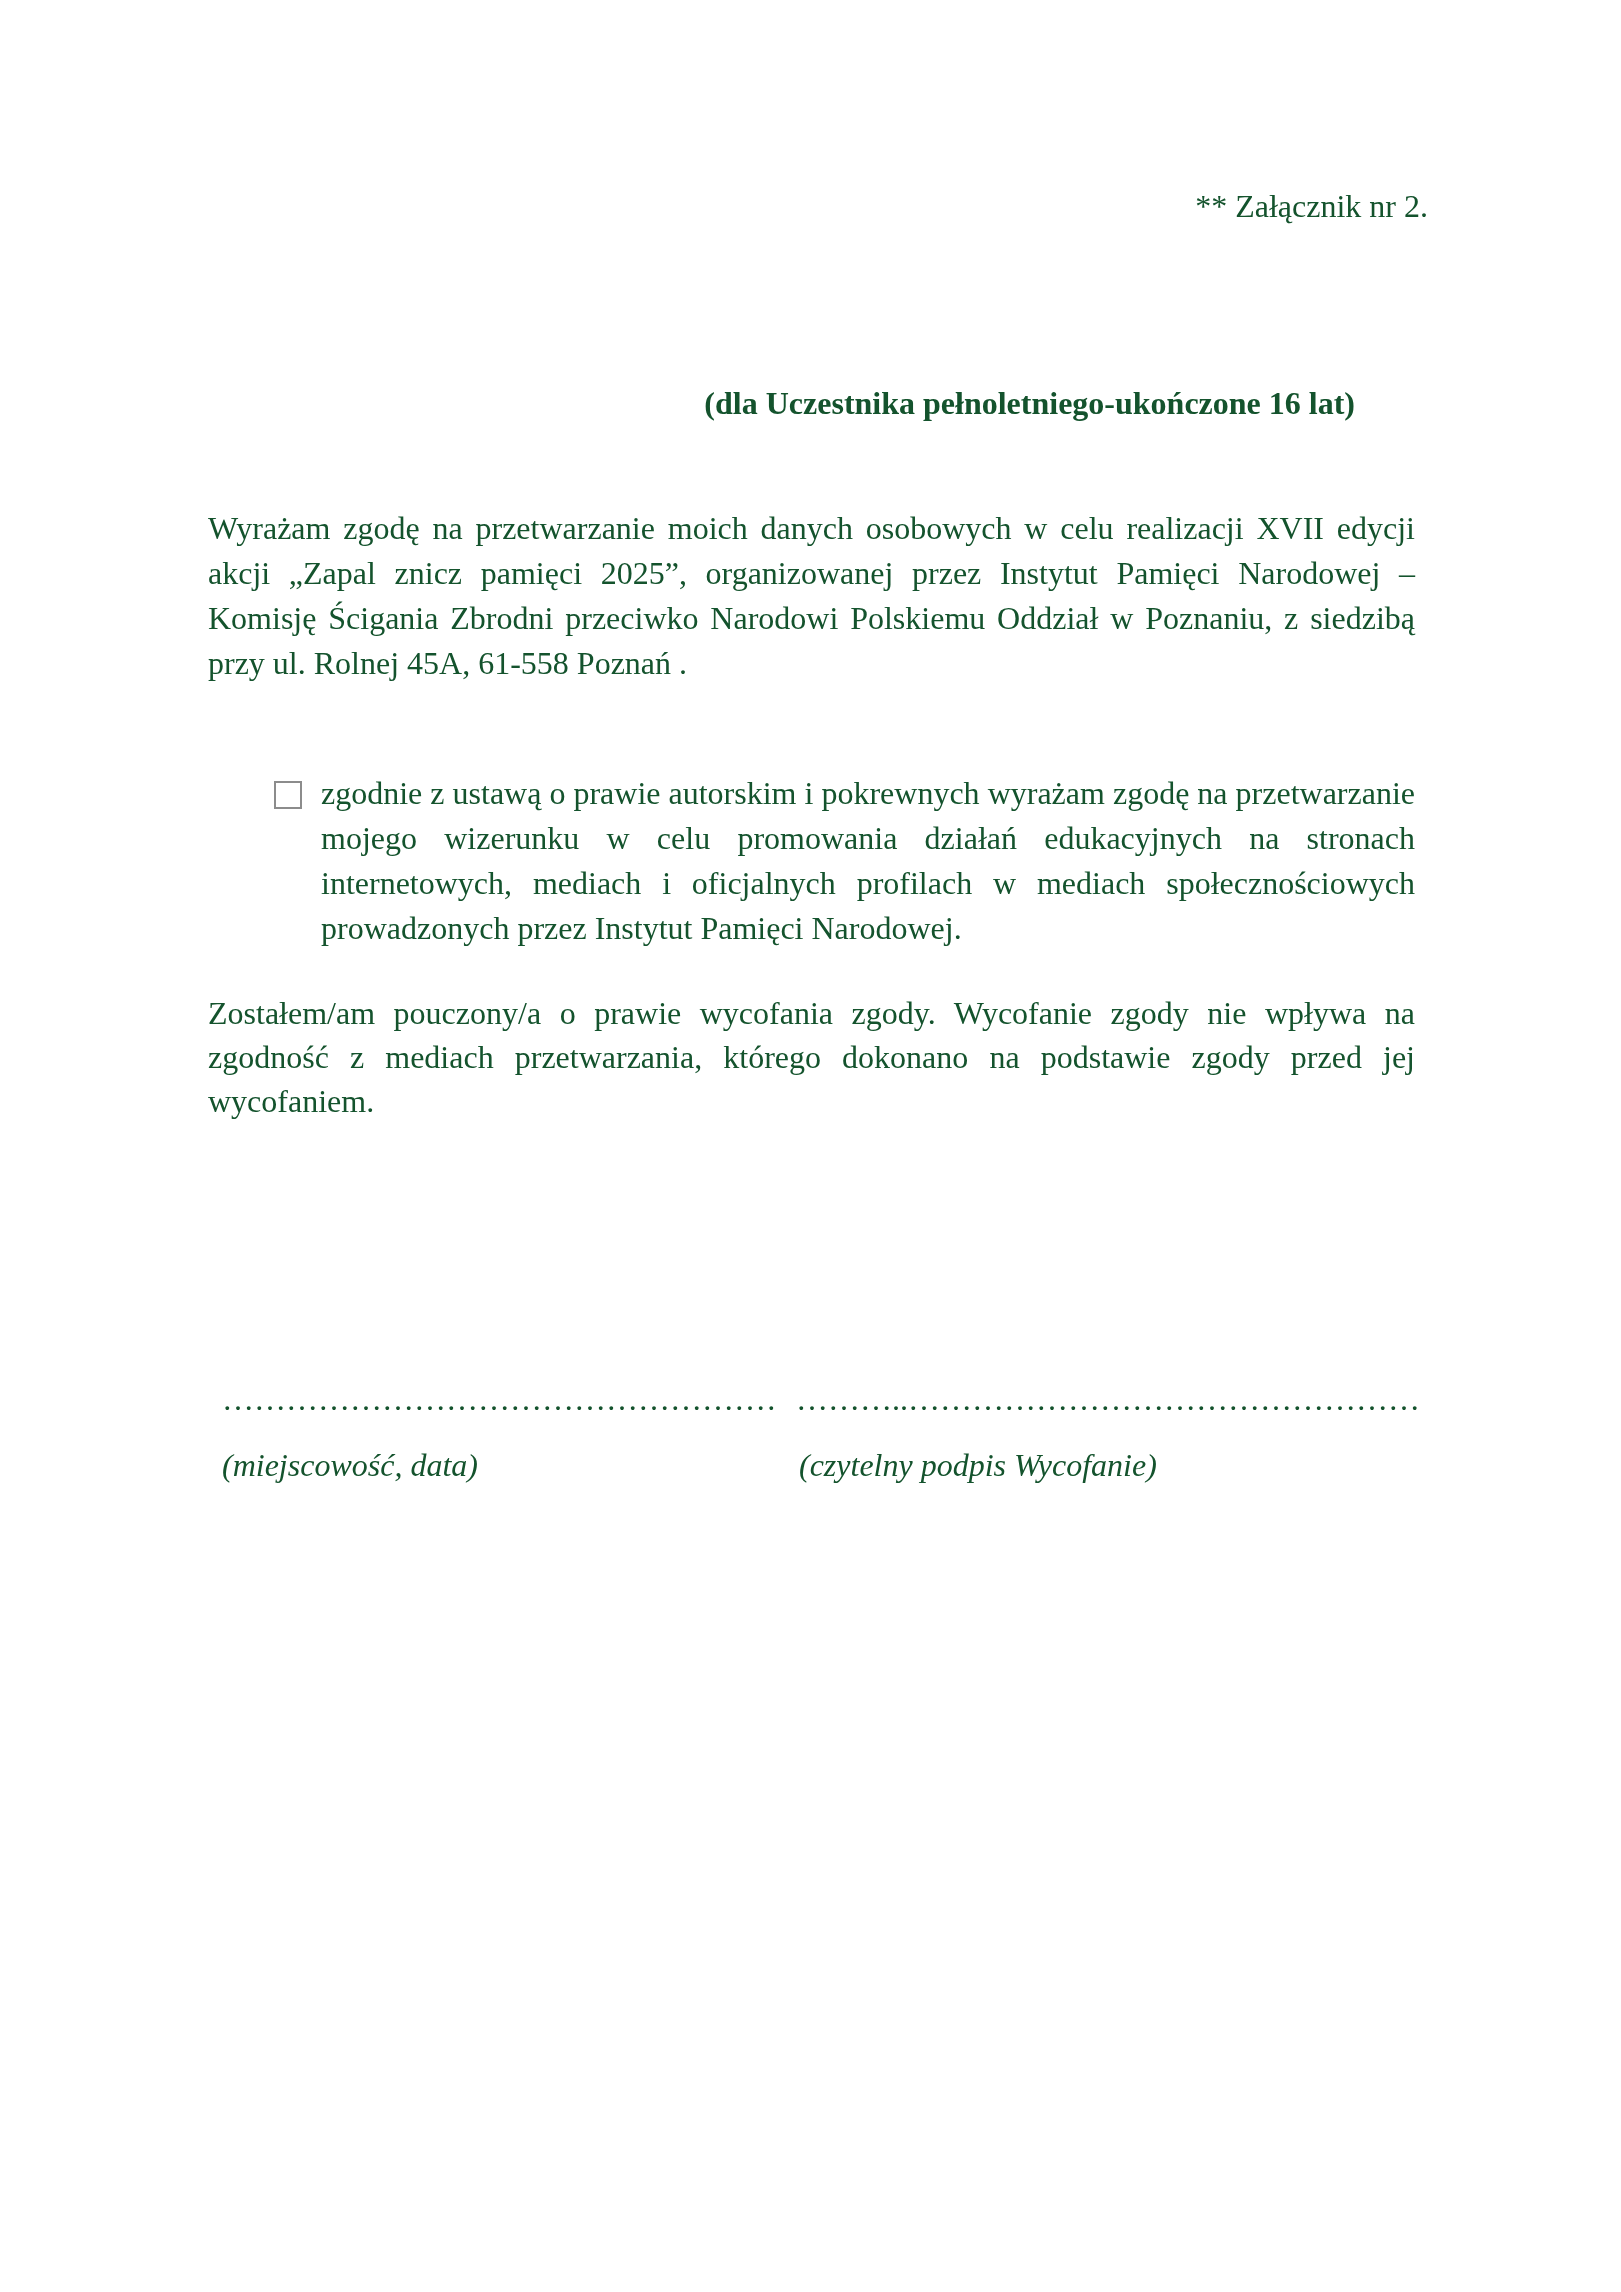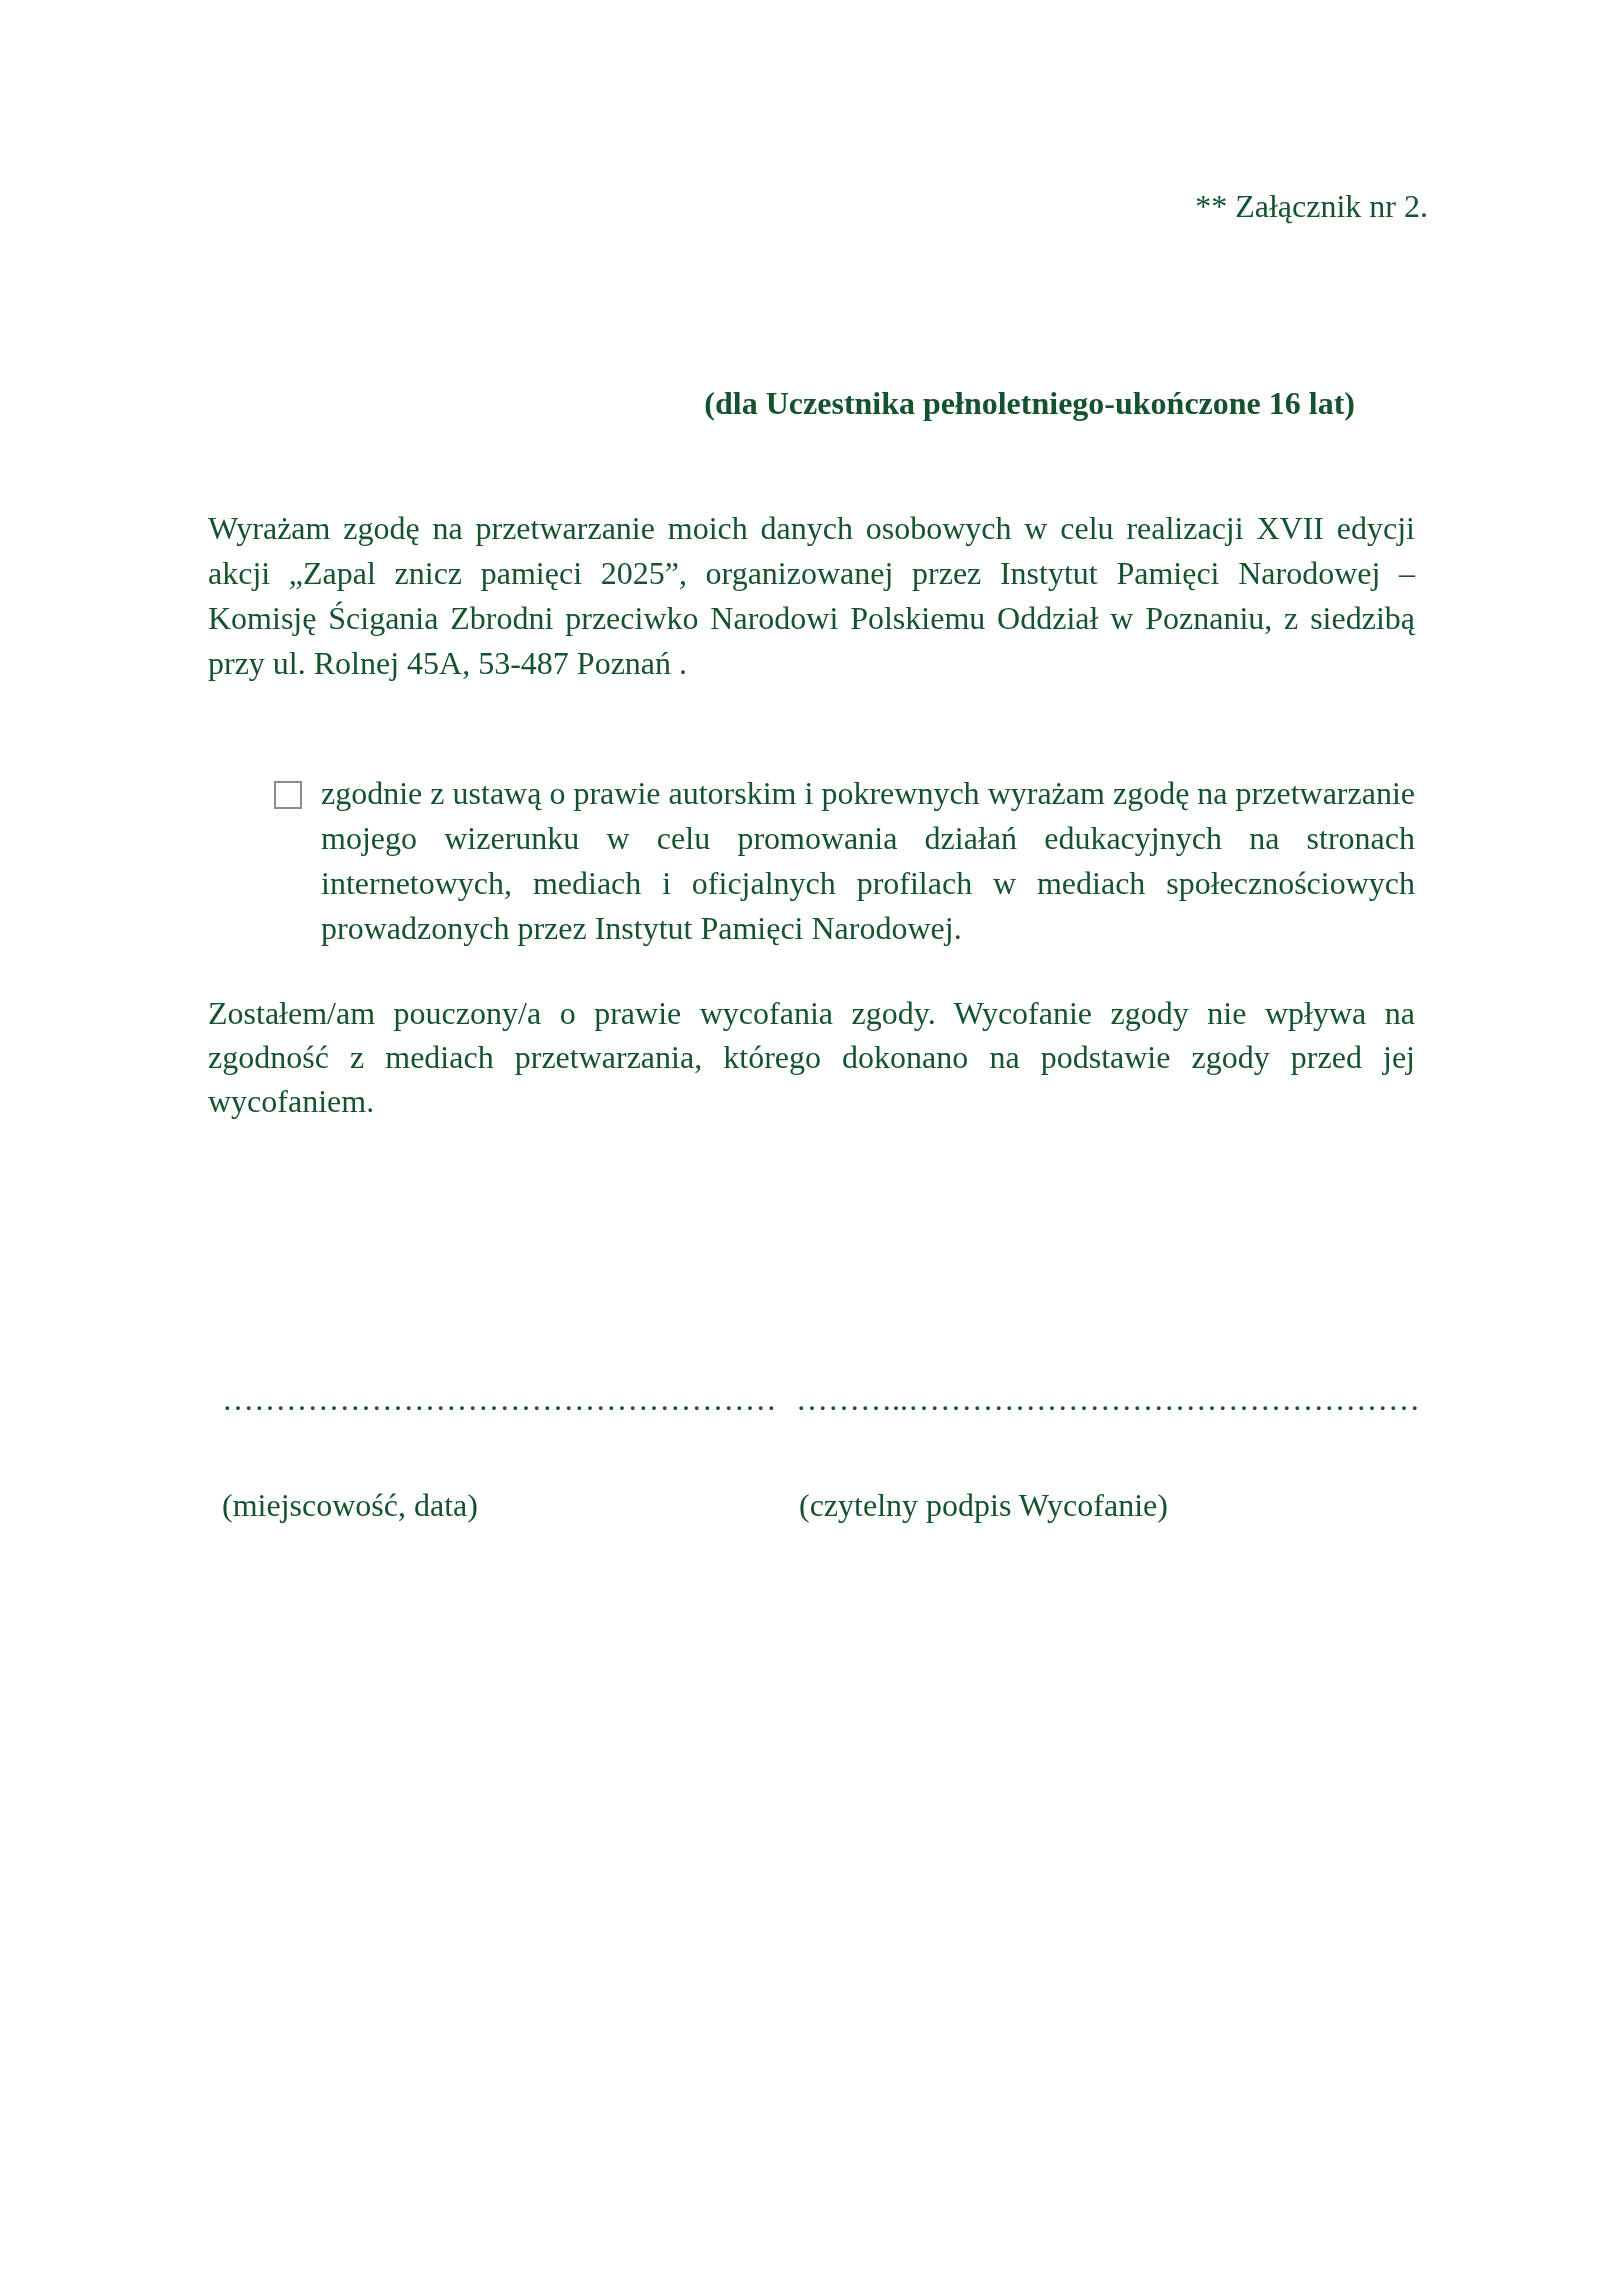--- a/index.html
+++ b/index.html
@@ -85,42 +85,43 @@
   }
   .dots-left {
     left: 222px;
     width: 553px;
   }
   .dots-right {
     left: 796px;
     width: 621px;
   }
   .sig-label {
-    top: 1489px;
+    top: 1449px;
     line-height: 32px;
     white-space: nowrap;
+    font-style: italic;
   }
   .sig-label-left {
     left: 222px;
   }
   .sig-label-right {
     left: 799px;
   }
 </style>
 </head>
 <body>
 
 <div class="page">
 
   <div class="abs attachment-note">** Załącznik nr 2.</div>
 
 
   <div class="abs doc-subtitle">(dla Uczestnika pełnoletniego-ukończone 16 lat)</div>
 
-  <p class="abs para intro-para">Wyrażam zgodę na przetwarzanie moich danych osobowych w celu realizacji XVII edycji akcji „Zapal znicz pamięci 2025”, organizowanej przez Instytut Pamięci Narodowej – Komisję Ścigania Zbrodni przeciwko Narodowi Polskiemu Oddział w Poznaniu, z siedzibą przy ul. Rolnej 45A, 53-487 Poznań .</p>
+  <p class="abs para intro-para">Wyrażam zgodę na przetwarzanie moich danych osobowych w celu realizacji XVII edycji akcji „Zapal znicz pamięci 2025”, organizowanej przez Instytut Pamięci Narodowej – Komisję Ścigania Zbrodni przeciwko Narodowi Polskiemu Oddział w Poznaniu, z siedzibą przy ul. Rolnej 45A, 61-558 Poznań .</p>
 
   <span class="abs consent-checkbox"></span>
 
   <p class="abs para consent-text">zgodnie z ustawą o prawie autorskim i pokrewnych wyrażam zgodę na przetwarzanie mojego wizerunku w celu promowania działań edukacyjnych na stronach internetowych, mediach i oficjalnych profilach w mediach społecznościowych prowadzonych przez Instytut Pamięci Narodowej.</p>
 
   <p class="abs para withdrawal-para">Zostałem/am pouczony/a o prawie wycofania zgody. Wycofanie zgody nie wpływa na zgodność z mediach przetwarzania, którego dokonano na podstawie zgody przed jej wycofaniem.</p>
 
   <span class="abs dots dots-left">………………………………………………</span>
 
   <span class="abs dots dots-right">………..………………………………………………….</span>

